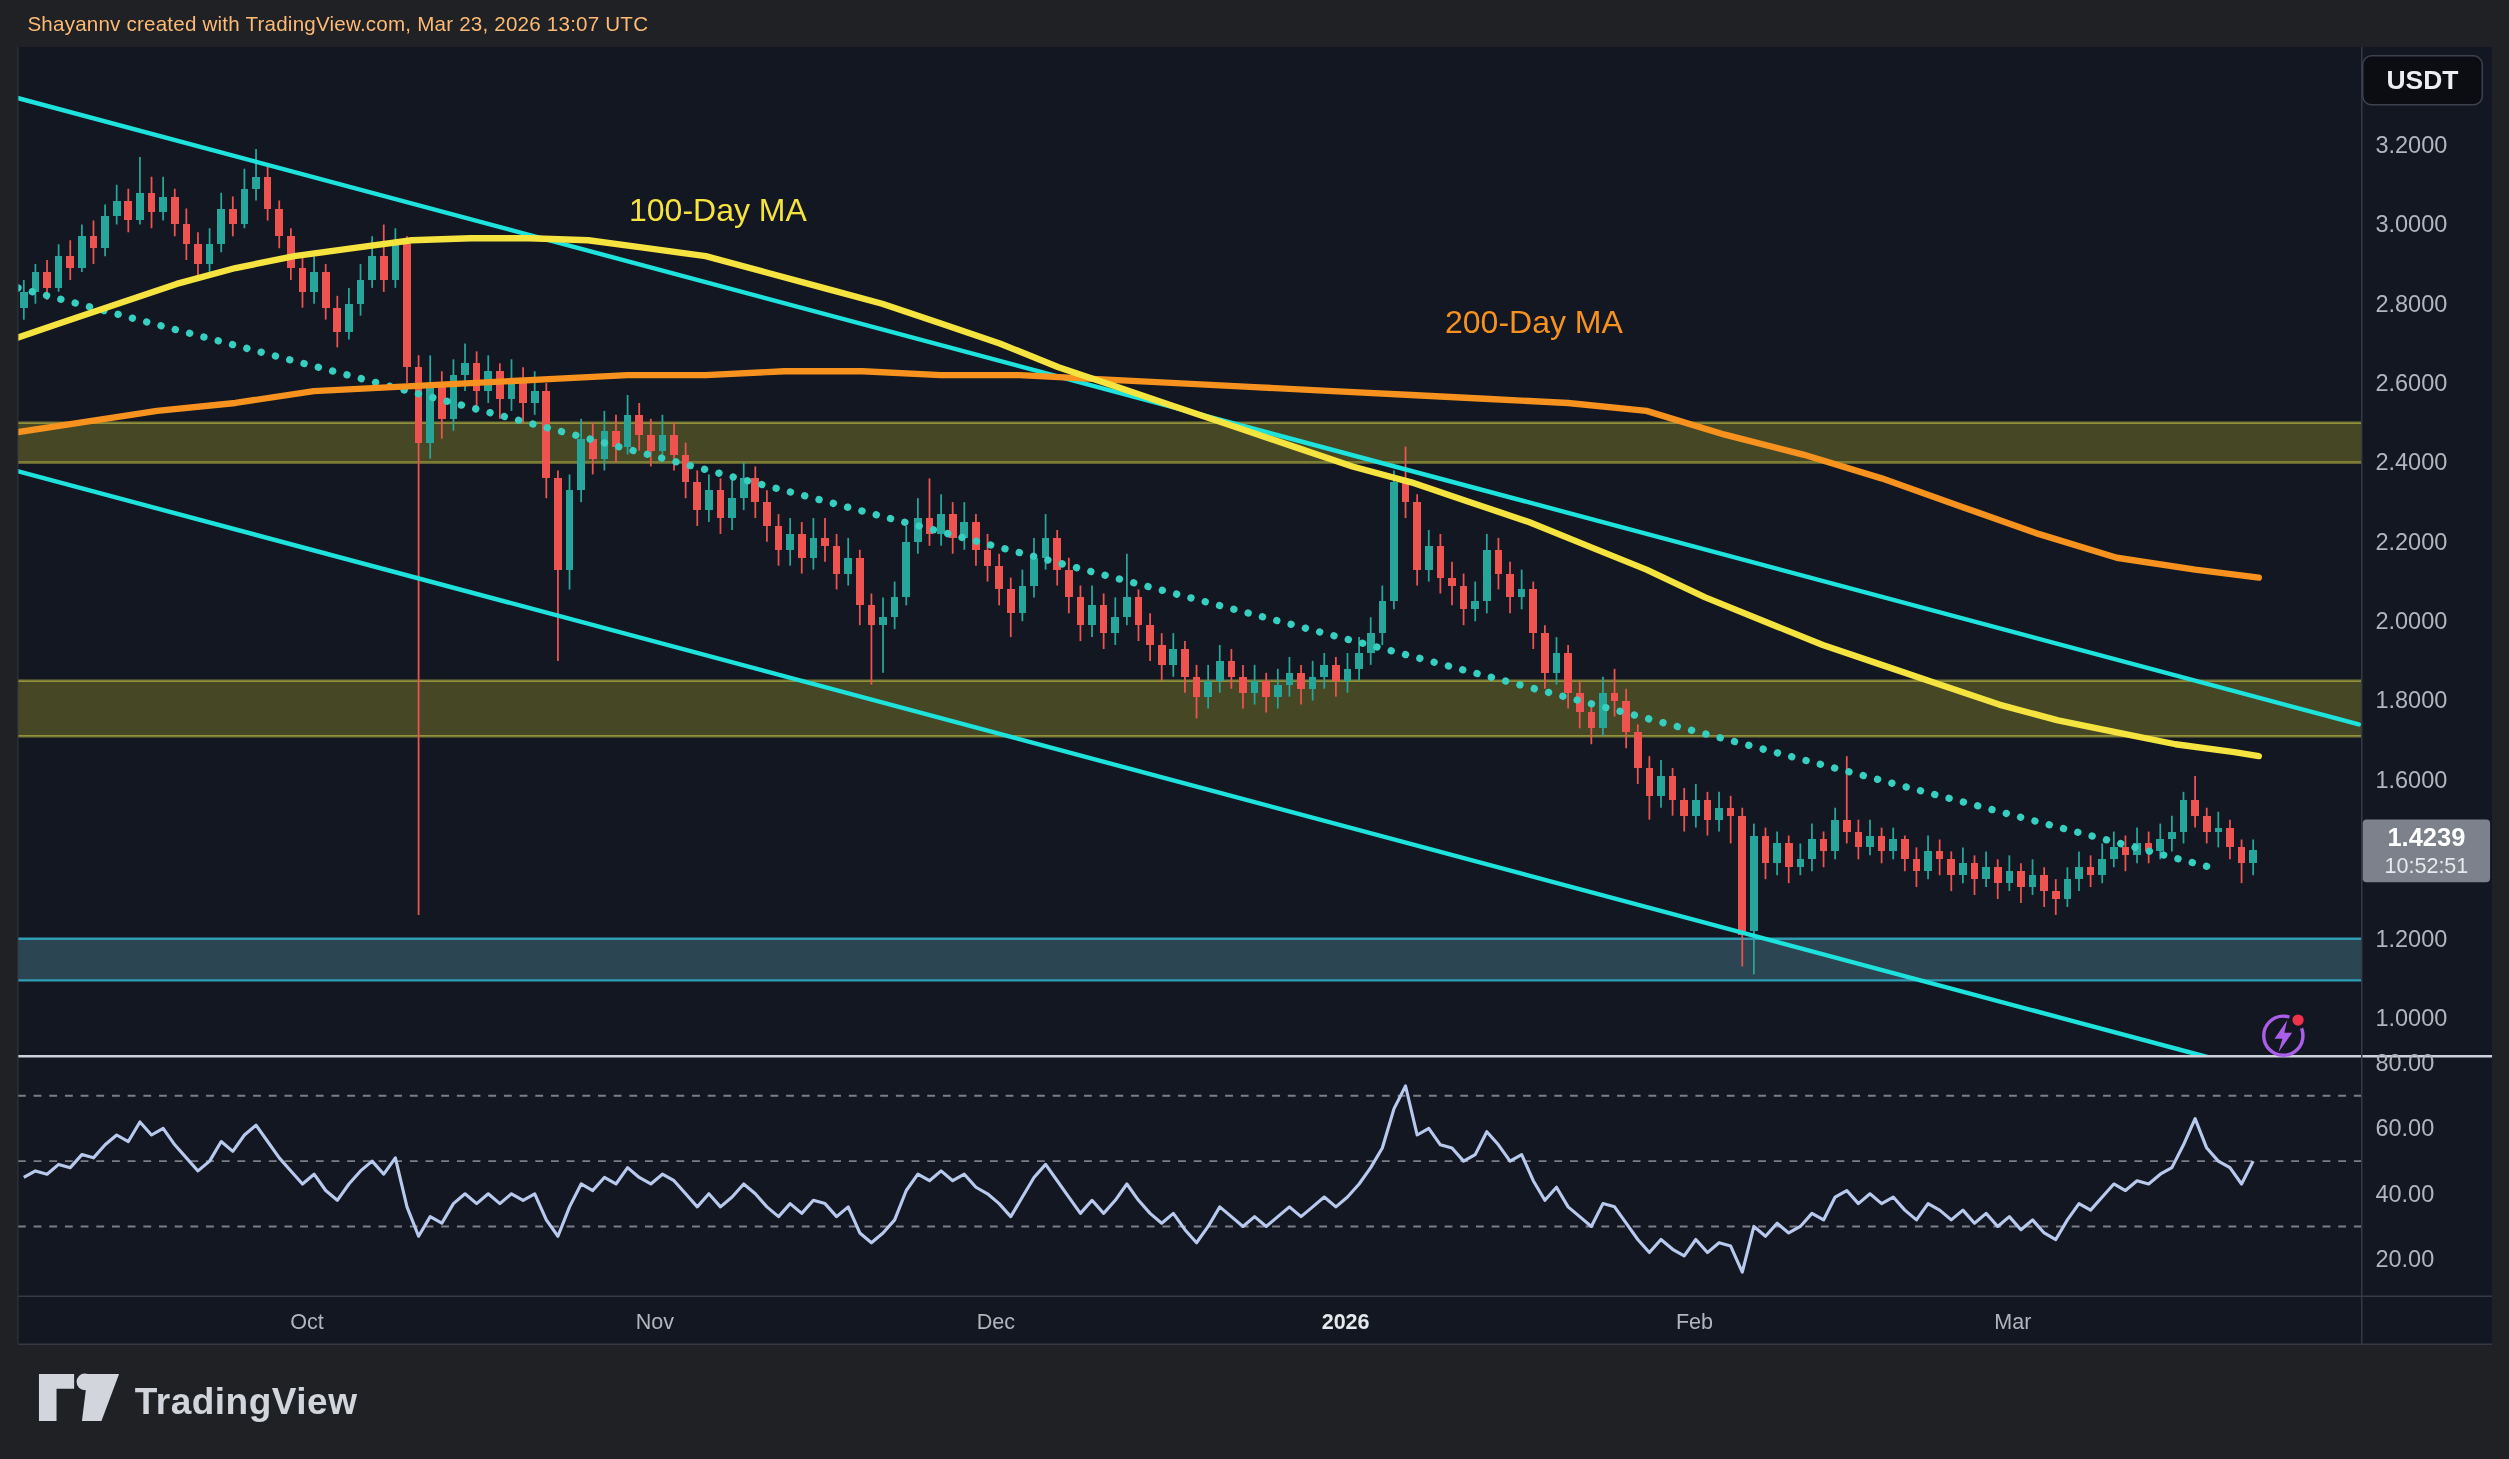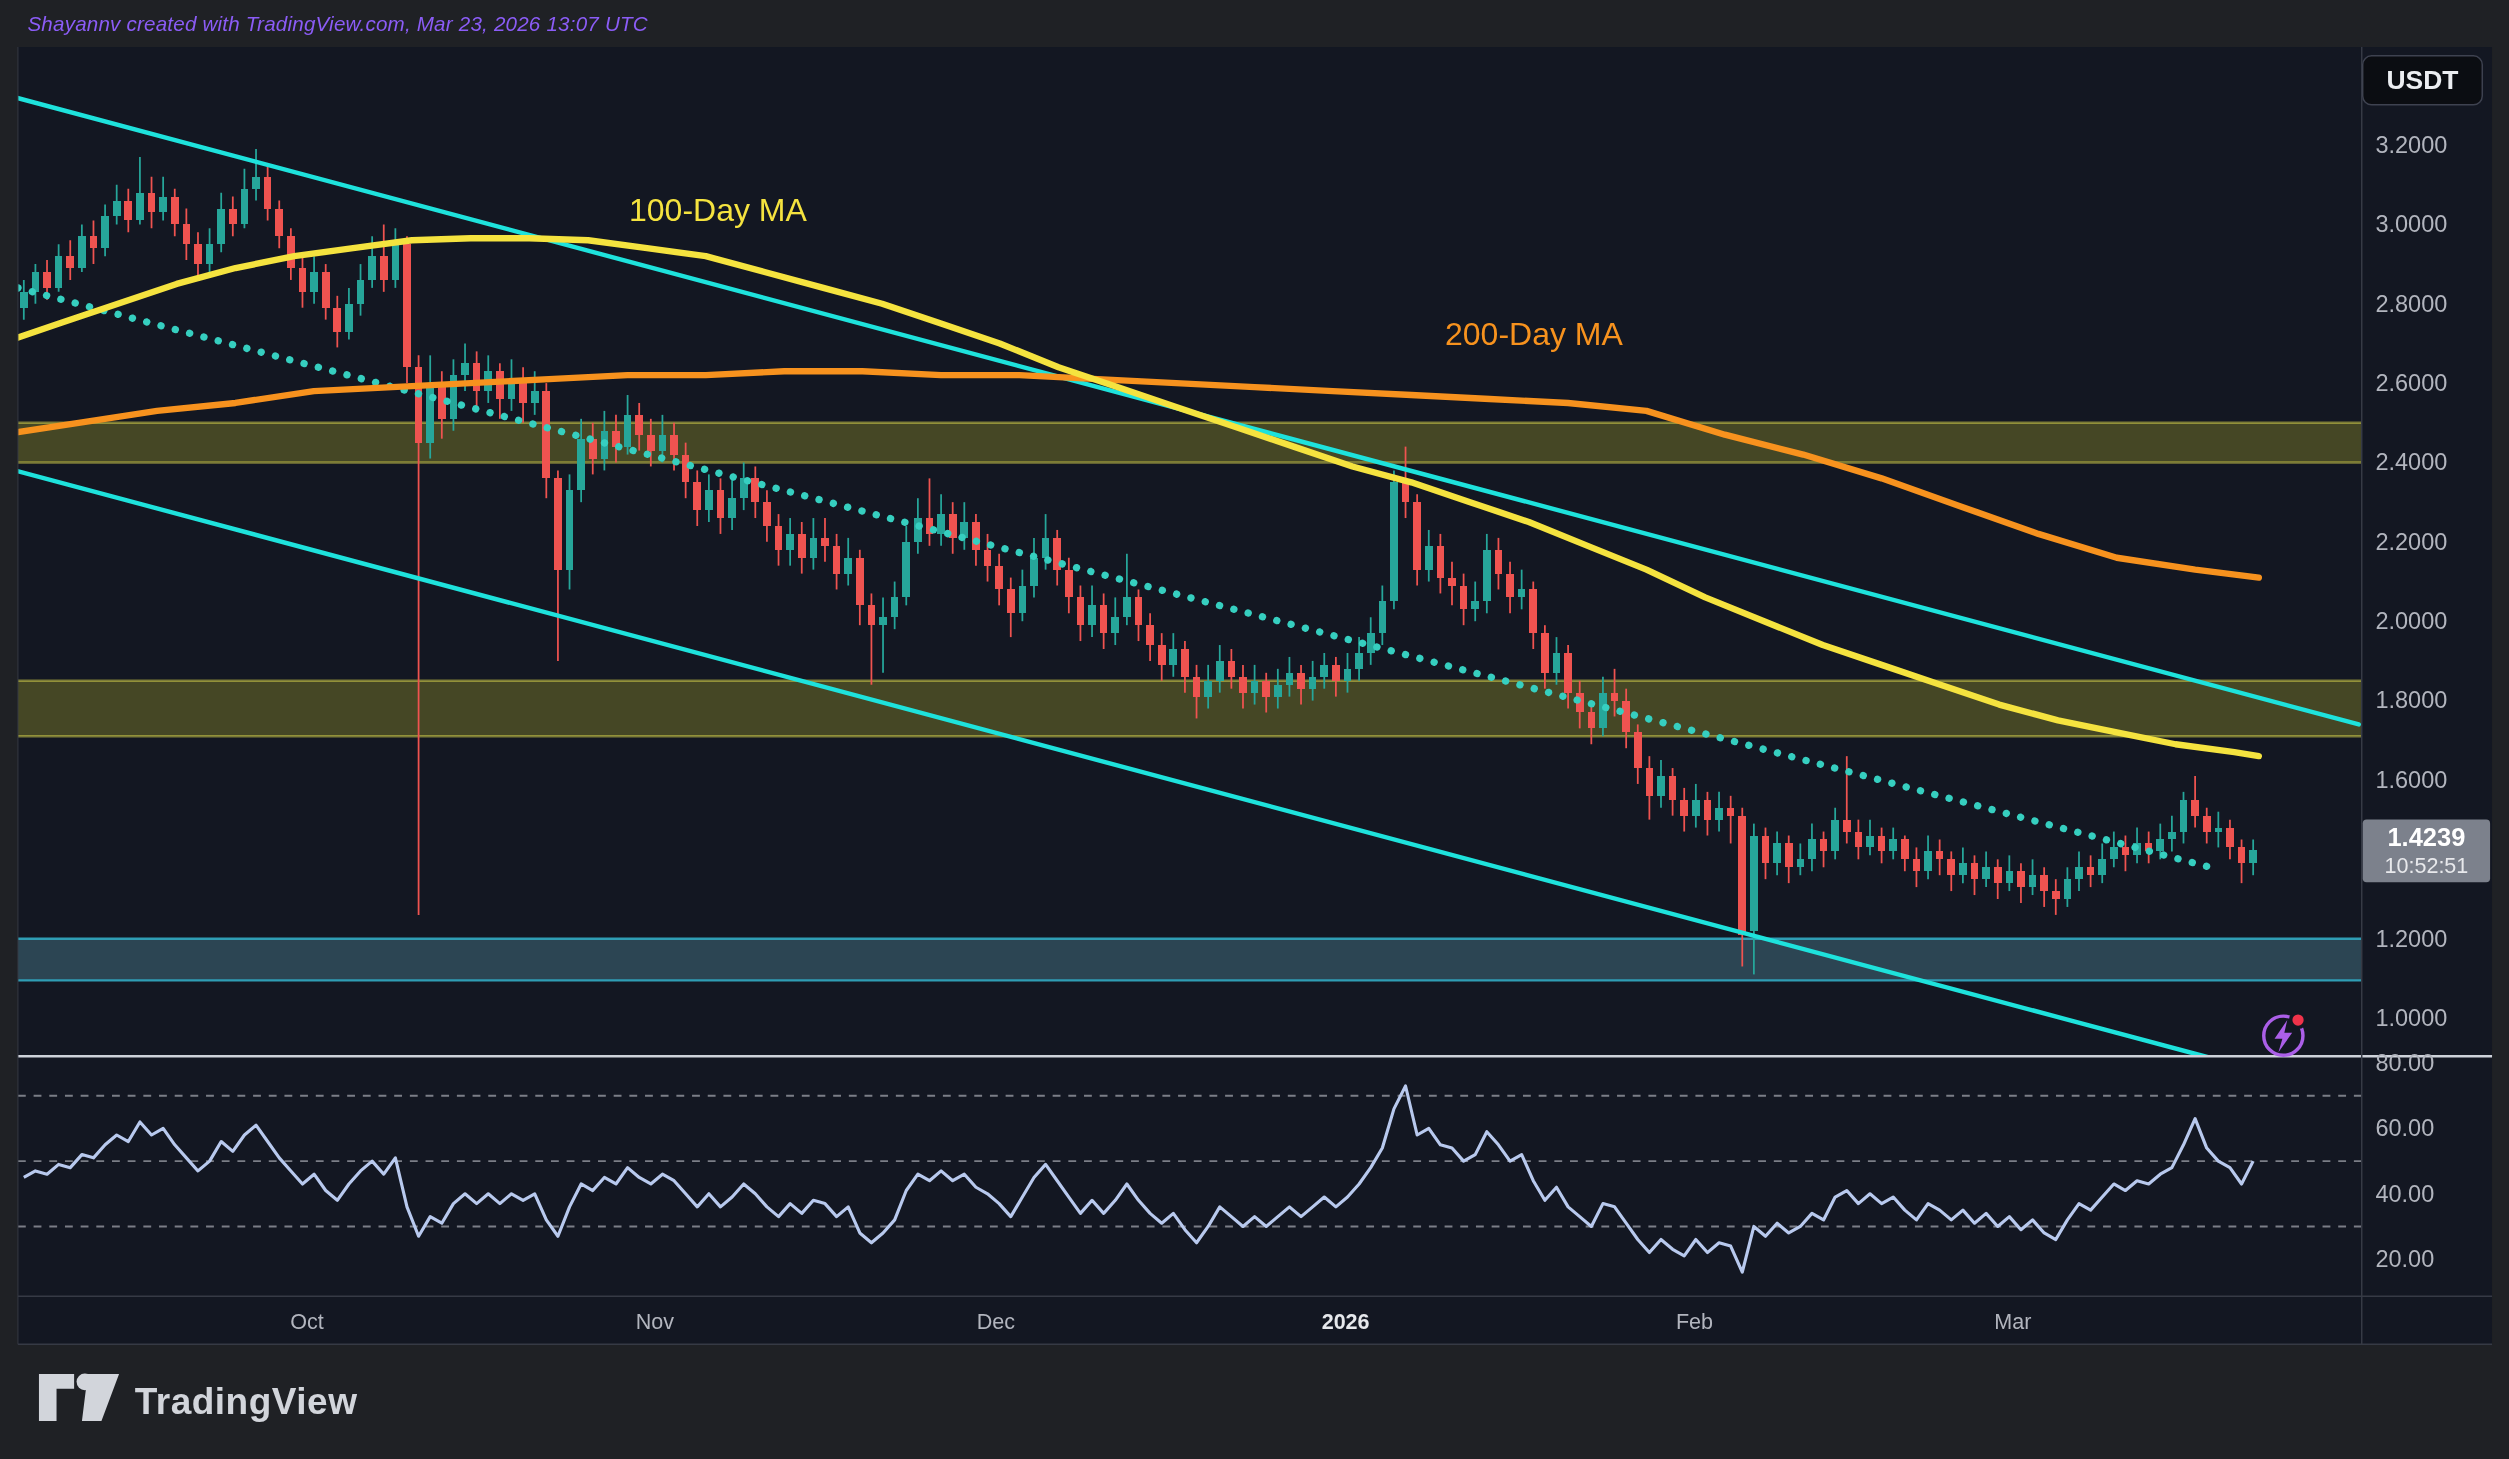--- a/index.html
+++ b/index.html
@@ -1,22 +1,22 @@
 <!DOCTYPE html>
 <html><head>
 <meta charset="utf-8">
 <style>
   html,body{margin:0;padding:0;background:#1f2125;}
   #stage{position:relative;width:2509px;height:1459px;background:#1f2125;overflow:hidden;
          font-family:"Liberation Sans", sans-serif;}
-  .attribution{position:absolute;left:27.4px;top:11.8px;font-size:20.6px;color:#8b5cf6;letter-spacing:0.2px;font-style:italic;}
+  .attribution{position:absolute;left:27.4px;top:11.8px;font-size:20.6px;color:#fdba74;letter-spacing:0.2px;}
   #chart{position:absolute;left:0;top:0;}
   .ma-label{position:absolute;font-size:32px;font-weight:normal;}
   .ma-label.ma100{left:629px;top:192px;color:#f5e33f;}
-  .ma-label.ma200{left:1445px;top:304px;color:#f7921e;margin-top:12px;}
+  .ma-label.ma200{left:1445px;top:304px;color:#f7921e;}
   .watermark{position:absolute;left:37px;top:1372px;display:flex;align-items:flex-end;gap:13.7px;}
   .watermark .tv-text{font-size:37px;font-weight:800;color:#d2d5db;letter-spacing:0.5px;}
   text{font-family:"Liberation Sans", sans-serif;}
 </style>
 </head>
 <body>
 
 <div id="stage">
   <div class="attribution">Shayannv created with TradingView.com, Mar 23, 2026 13:07 UTC</div>
 

